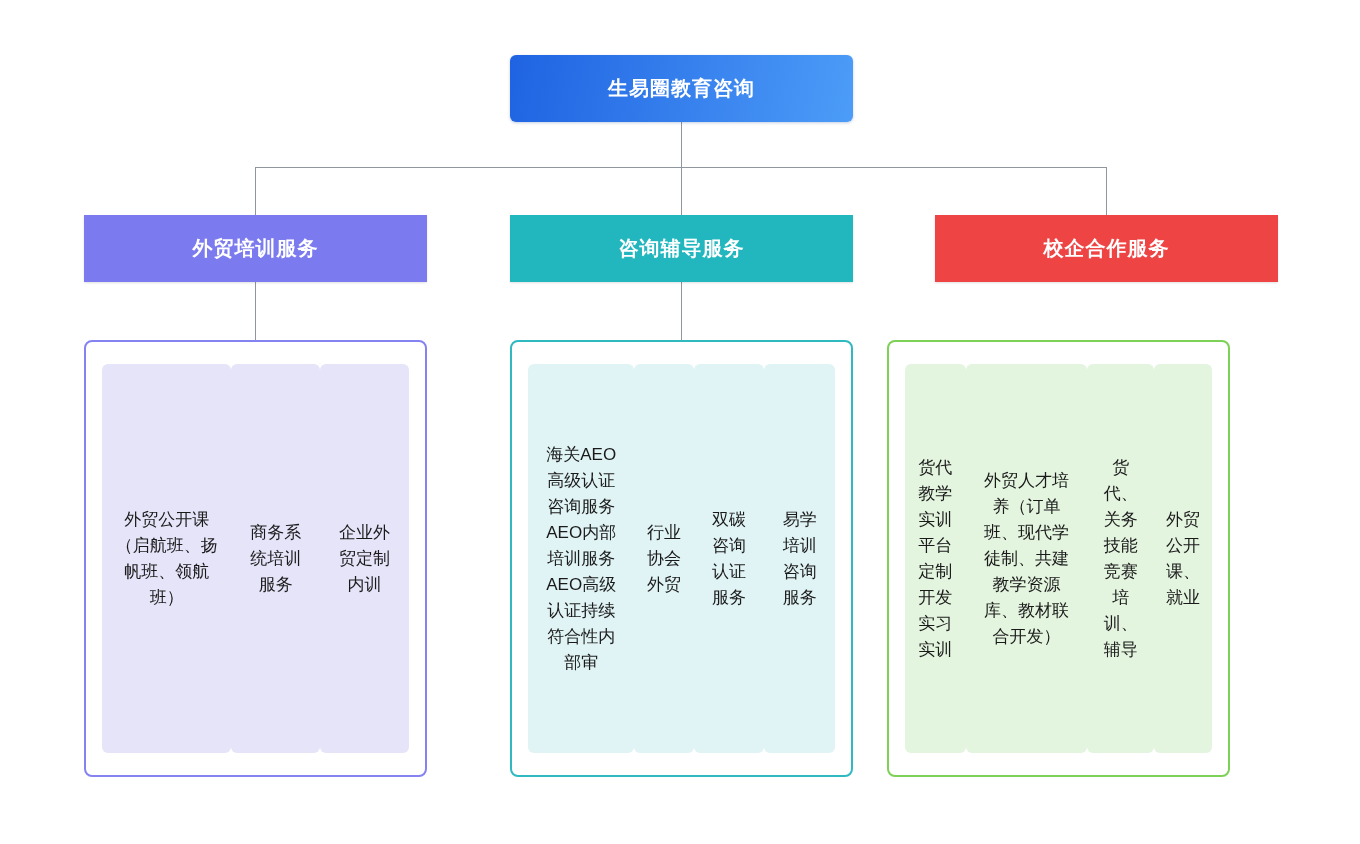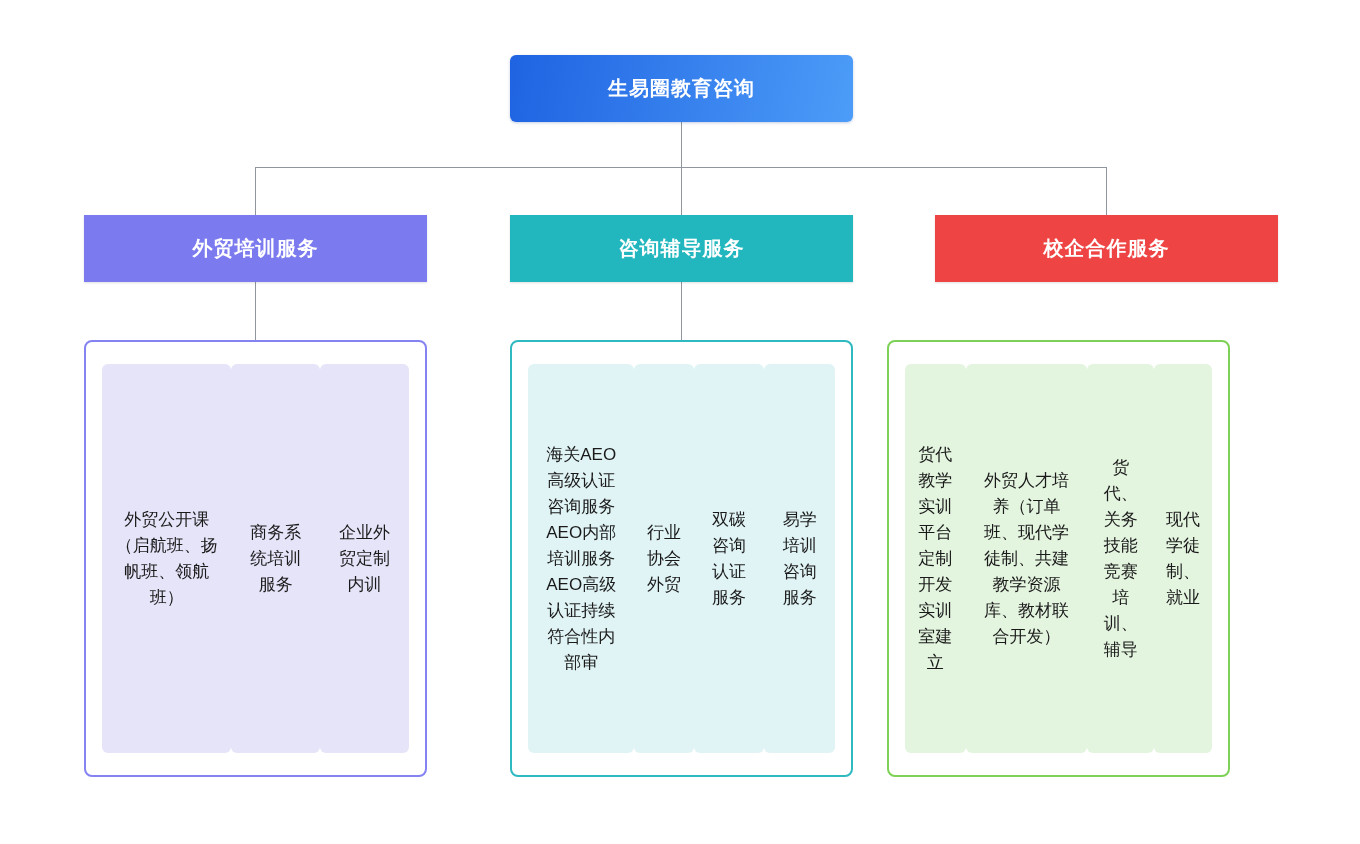--- a/index.html
+++ b/index.html
@@ -158,26 +158,26 @@
       <div class="leaf-line">双碳咨询认证服务</div>
     </div>
     <div class="leaf">
       <div class="leaf-line">易学培训咨询服务</div>
     </div>
   </div>
 
   <div class="panel p3">
     <div class="leaf">
       <div class="leaf-line">货代教学实训平台定制开发</div>
-      <div class="leaf-line">实训室建立</div>
+      <div class="leaf-line">实习实训</div>
     </div>
     <div class="leaf tall">
       <div class="leaf-line">外贸人才培养（订单班、现代学徒制、共建教学资源库、教材联合开发）</div>
     </div>
     <div class="leaf">
       <div class="leaf-line">货代、关务技能竞赛培训、辅导</div>
     </div>
     <div class="leaf">
-      <div class="leaf-line">现代学徒制、就业</div>
+      <div class="leaf-line">外贸公开课、就业</div>
     </div>
   </div>
 
 </div>
 
 </body></html>

